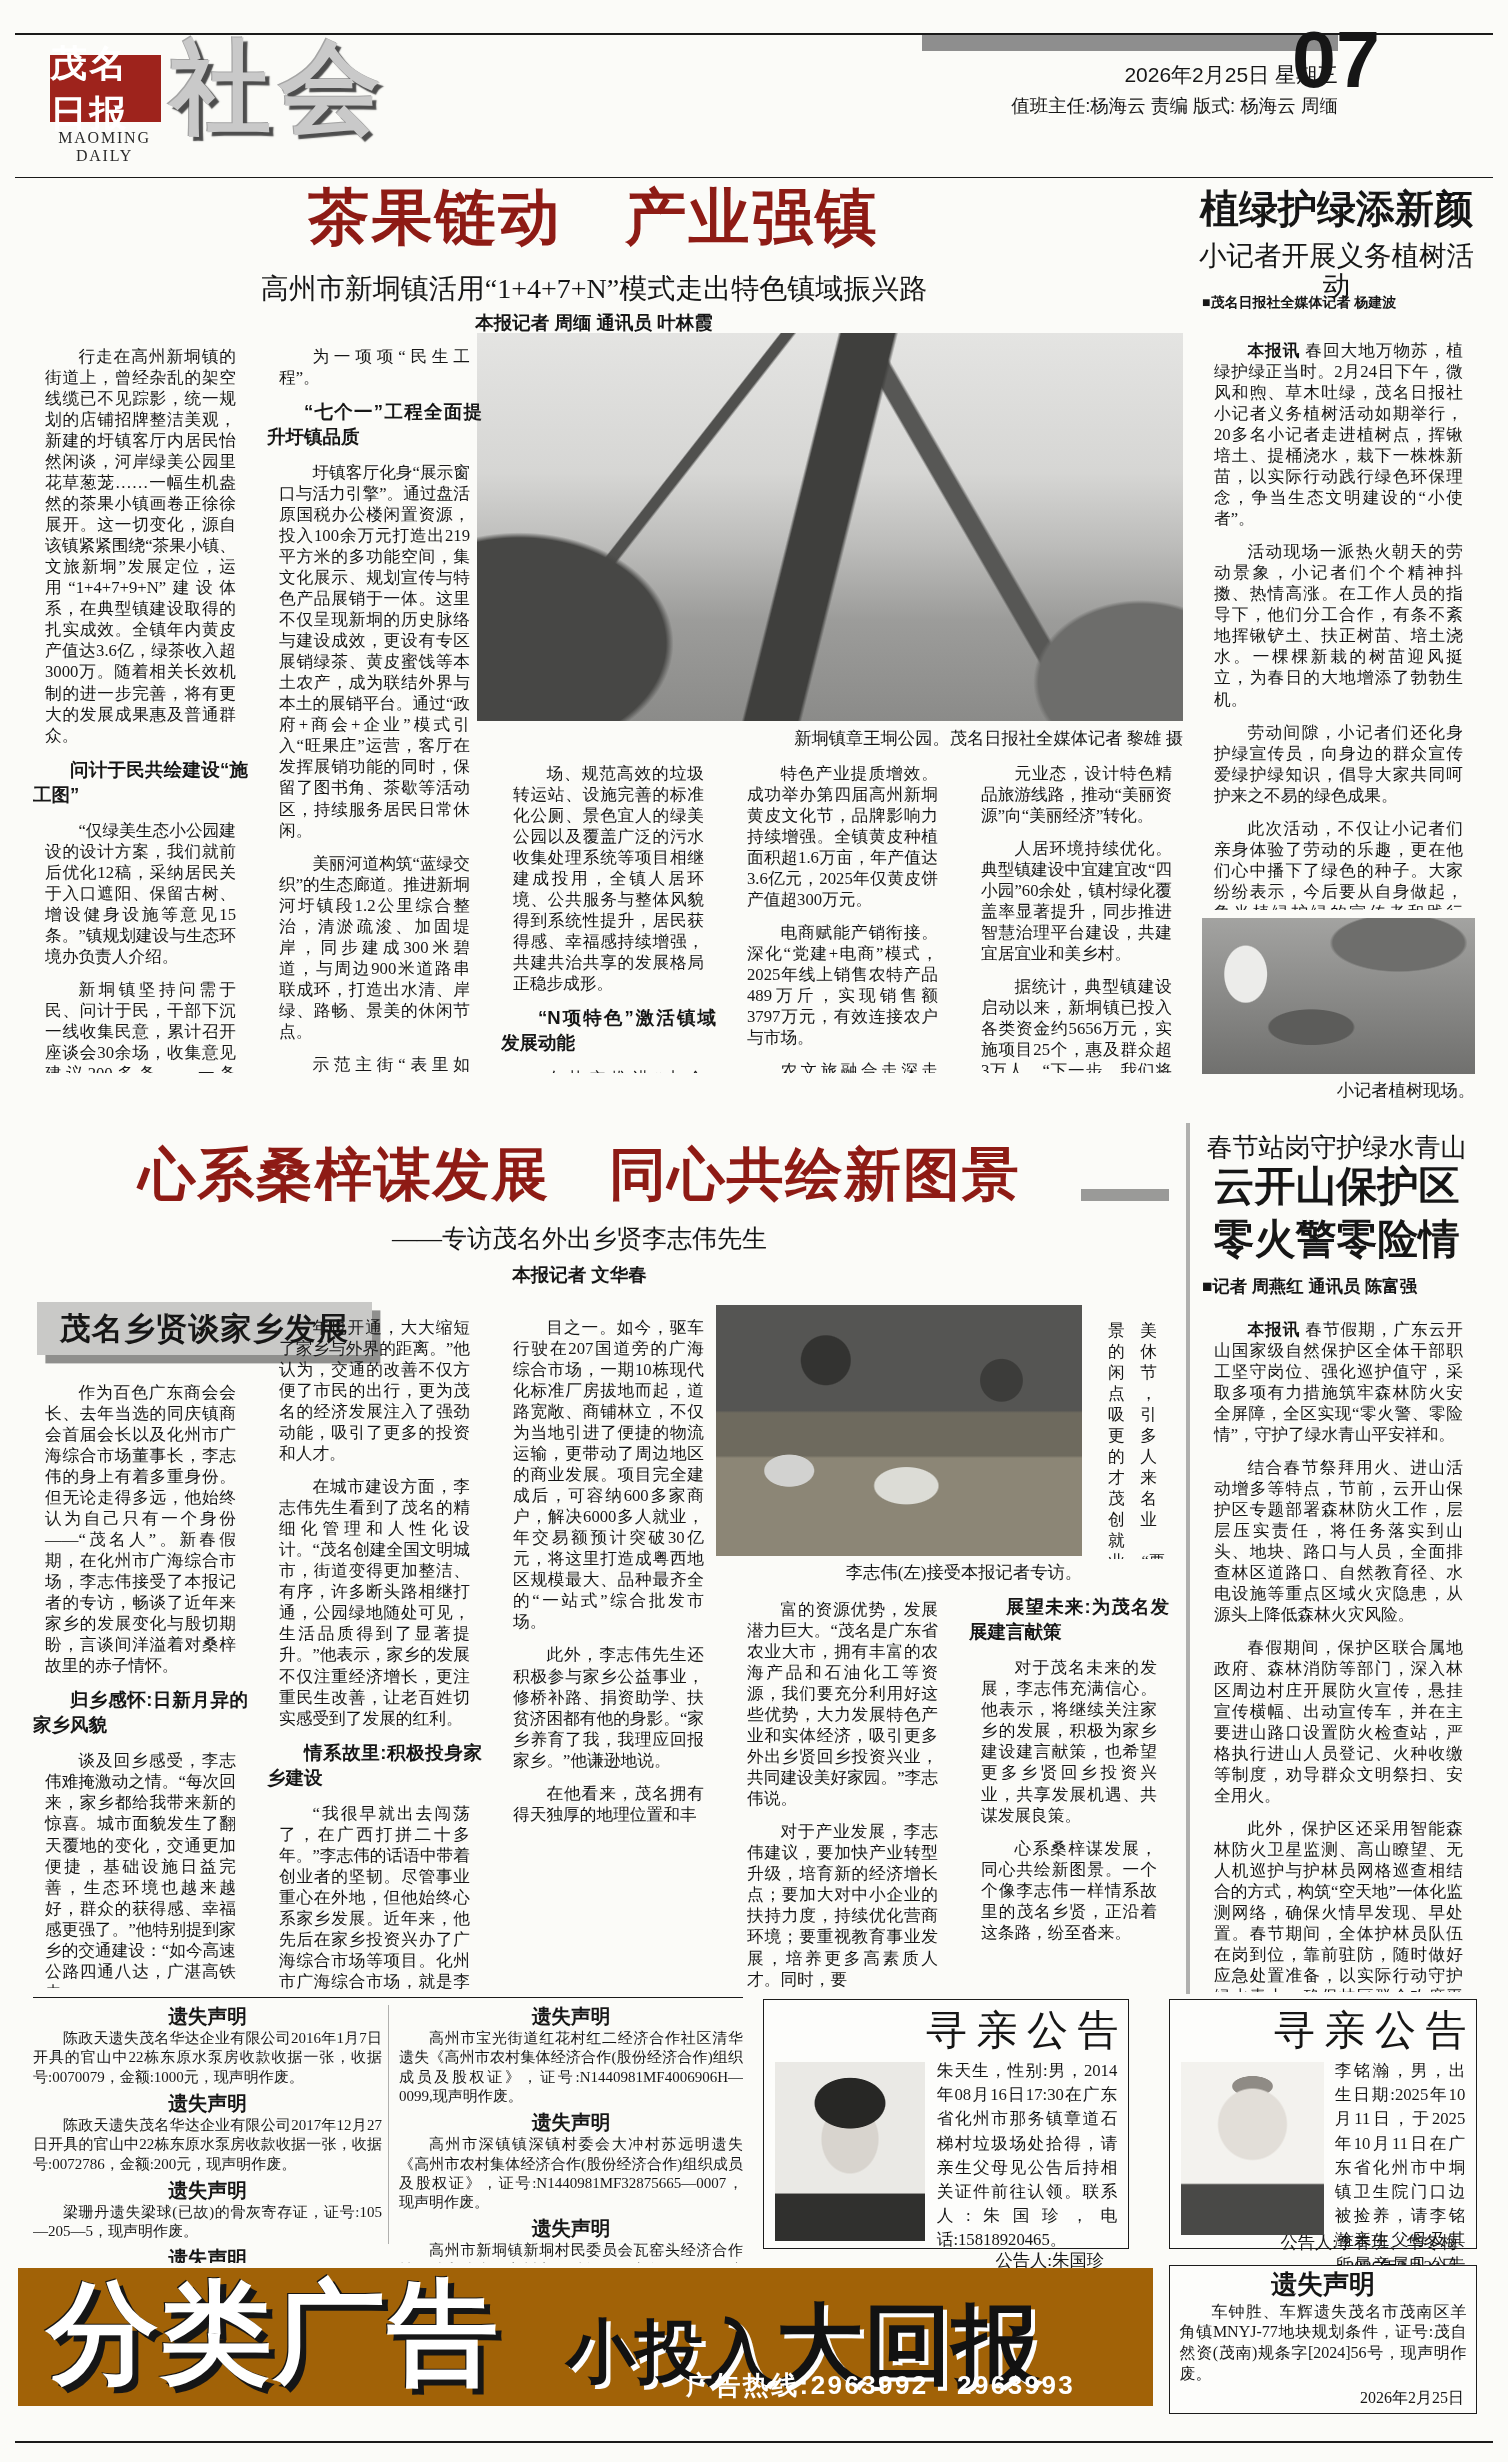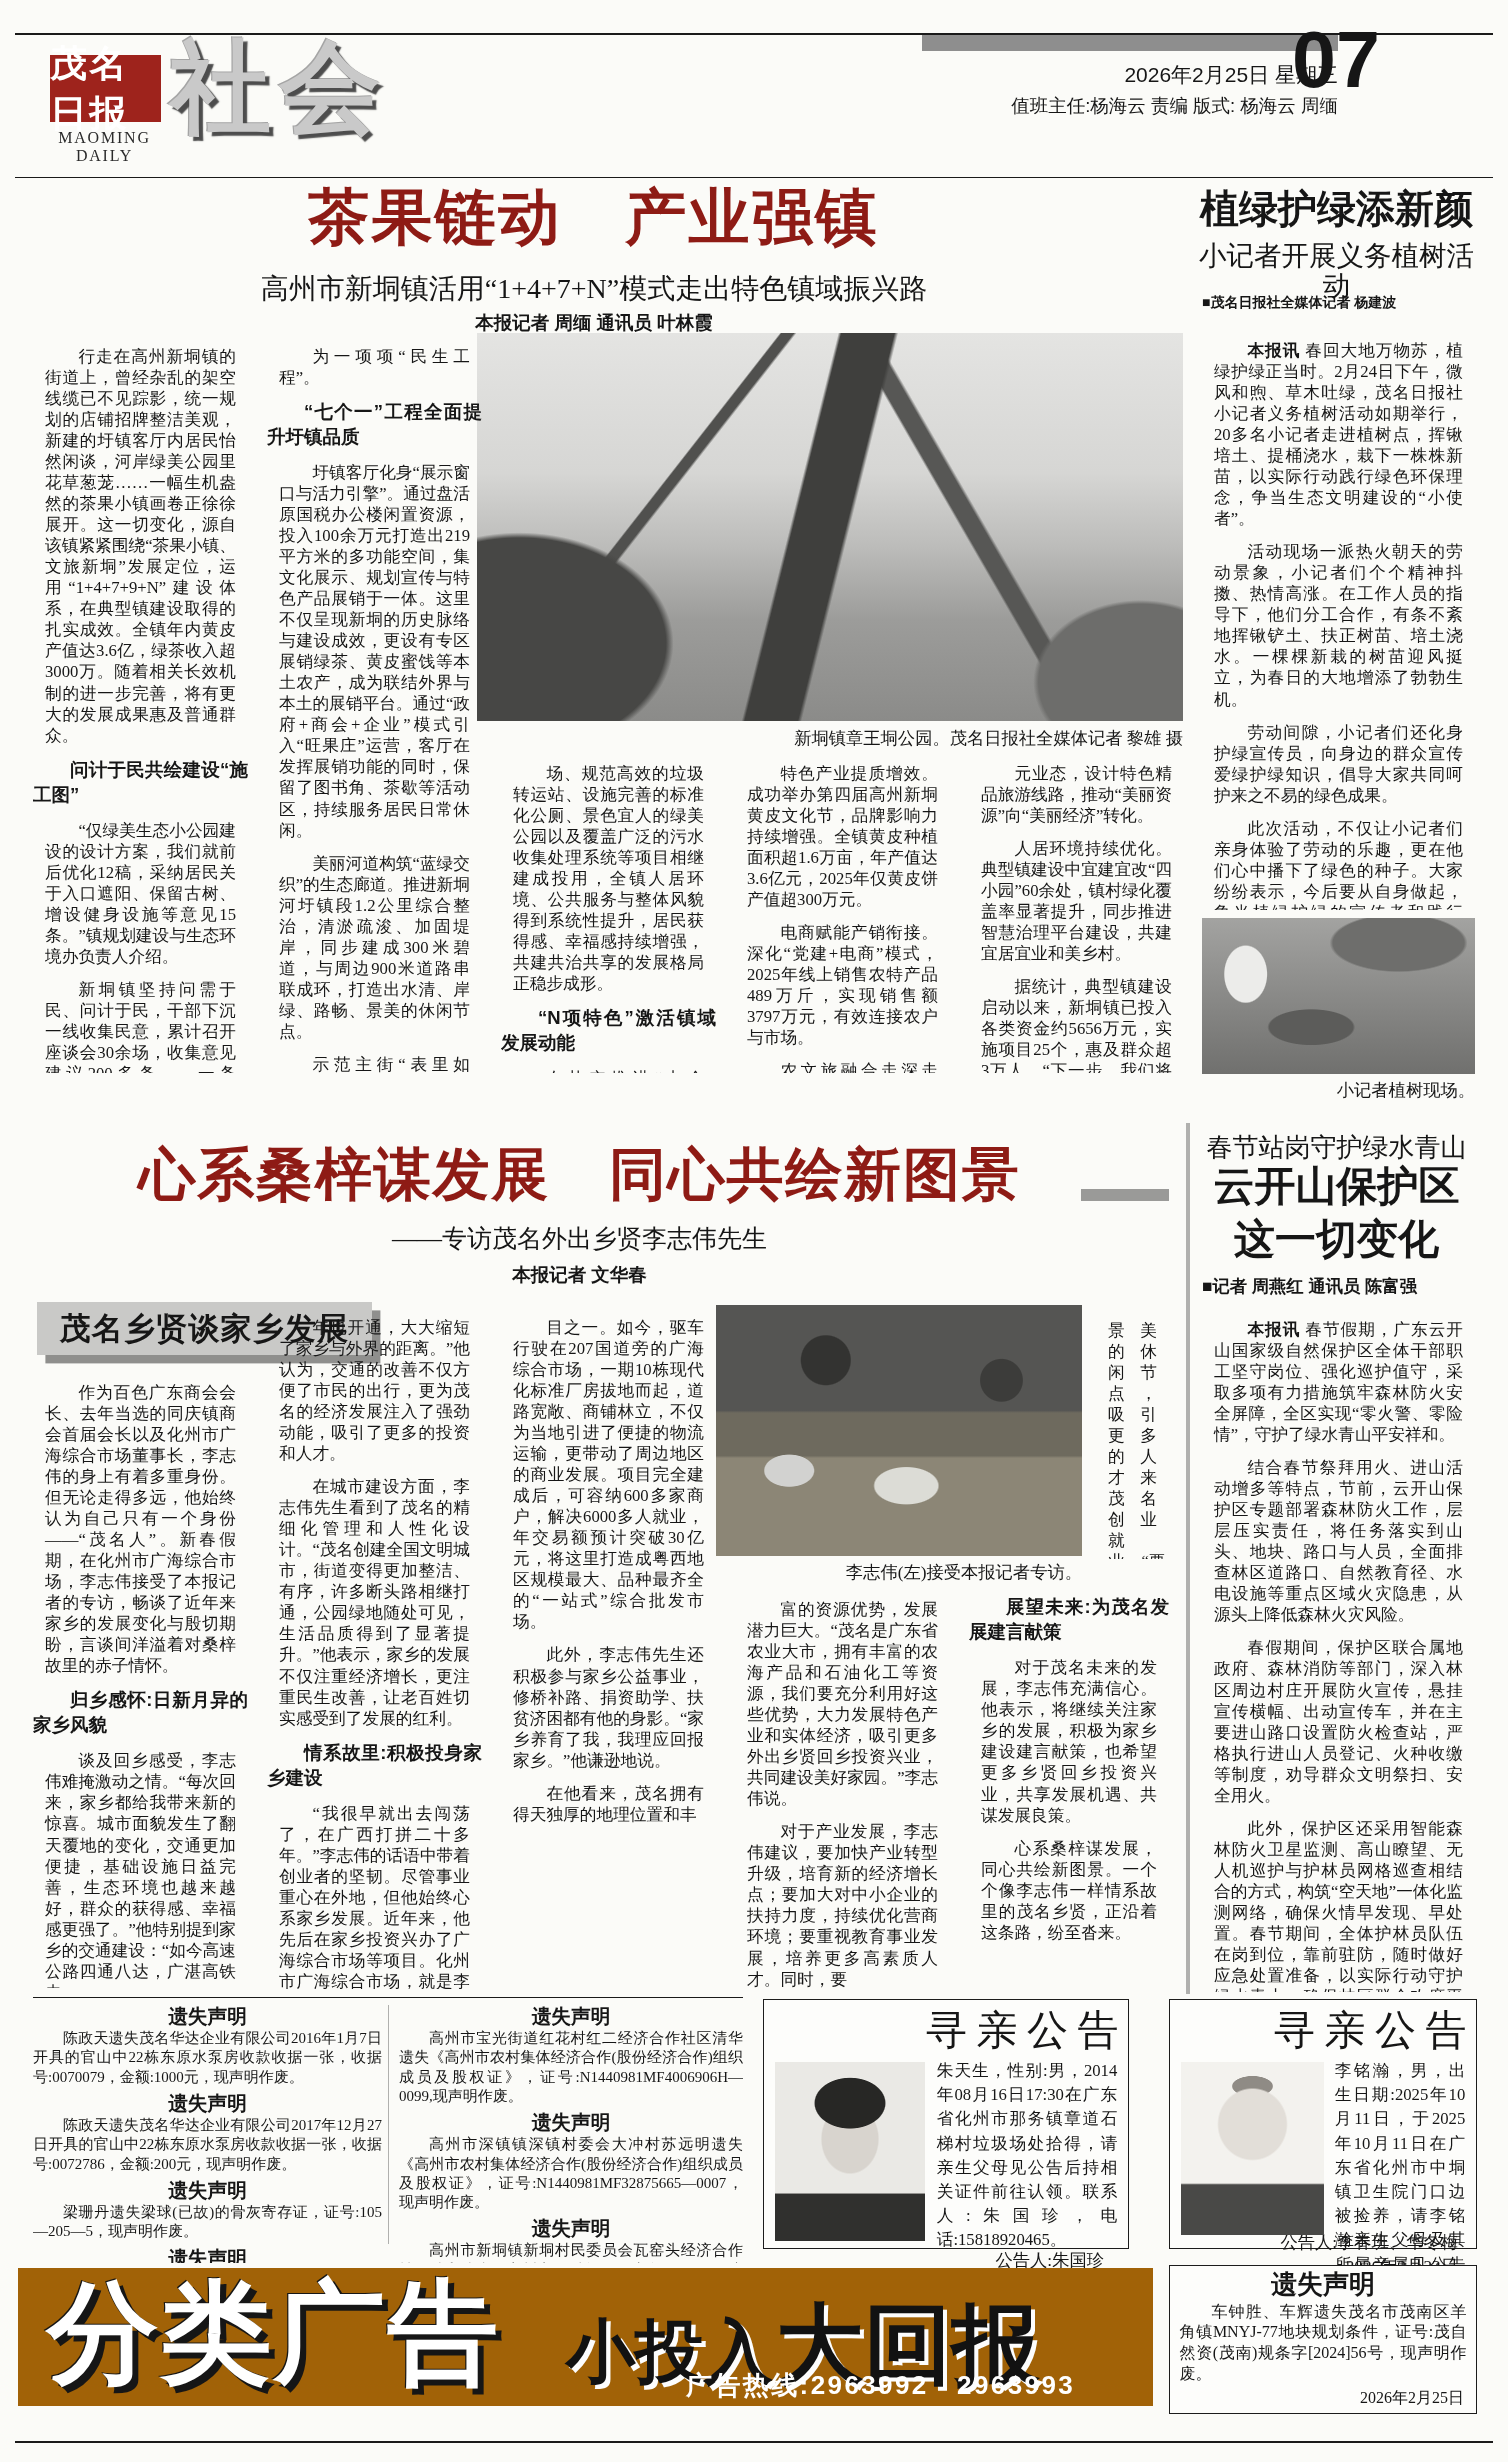--- a/index.html
+++ b/index.html
@@ -176,21 +176,21 @@
     <p>劳动间隙，小记者们还化身护绿宣传员，向身边的群众宣传爱绿护绿知识，倡导大家共同呵护来之不易的绿色成果。</p>
     <p>此次活动，不仅让小记者们亲身体验了劳动的乐趣，更在他们心中播下了绿色的种子。大家纷纷表示，今后要从自身做起，争当植绿护绿的宣传者和践行者，为建设绿美茂名贡献力量。</p>
     <p>据悉，多年来茂名日报社始终坚持组织小记者参加义务植树等社会实践活动，助力小记者全面成长，也为绿美茂名生态建设注入新生力量。</p>
   </div>
   <div id="g-photo" class="abs"></div>
   <div id="g-caption" class="caption">小记者植树现场。</div>
 
   <div id="yk-divider" class="vline"></div>
   <div id="yk-kicker" class="abs">春节站岗守护绿水青山</div>
   <div id="yk-t1" class="abs">云开山保护区</div>
-  <div id="yk-t2" class="abs">这一切变化</div>
+  <div id="yk-t2" class="abs">零火警零险情</div>
   <div id="yk-byline" class="abs">■记者 周燕红 通讯员 陈富强</div>
   <div id="yk-body" class="col">
     <p><b>本报讯</b>
       <span>春节假期，广东云开山国家级自然保护区全体干部职工坚守岗位、强化巡护值守，采取多项有力措施筑牢森林防火安全屏障，全区实现“零火警、零险情”，守护了绿水青山平安祥和。</span></p>
     <p>结合春节祭拜用火、进山活动增多等特点，节前，云开山保护区专题部署森林防火工作，层层压实责任，将任务落实到山头、地块、路口与人员，全面排查林区道路口、自然教育径、水电设施等重点区域火灾隐患，从源头上降低森林火灾风险。</p>
     <p>春假期间，保护区联合属地政府、森林消防等部门，深入林区周边村庄开展防火宣传，悬挂宣传横幅、出动宣传车，并在主要进山路口设置防火检查站，严格执行进山人员登记、火种收缴等制度，劝导群众文明祭扫、安全用火。</p>
     <p>此外，保护区还采用智能森林防火卫星监测、高山瞭望、无人机巡护与护林员网格巡查相结合的方式，构筑“空天地”一体化监测网络，确保火情早发现、早处置。春节期间，全体护林员队伍在岗到位，靠前驻防，随时做好应急处置准备，以实际行动守护绿水青山，确保林区群众欢度平安祥和新春。</p>
   </div>
 
   <div id="f-headline" class="abs">心系桑梓谋发展　同心共绘新图景</div>

